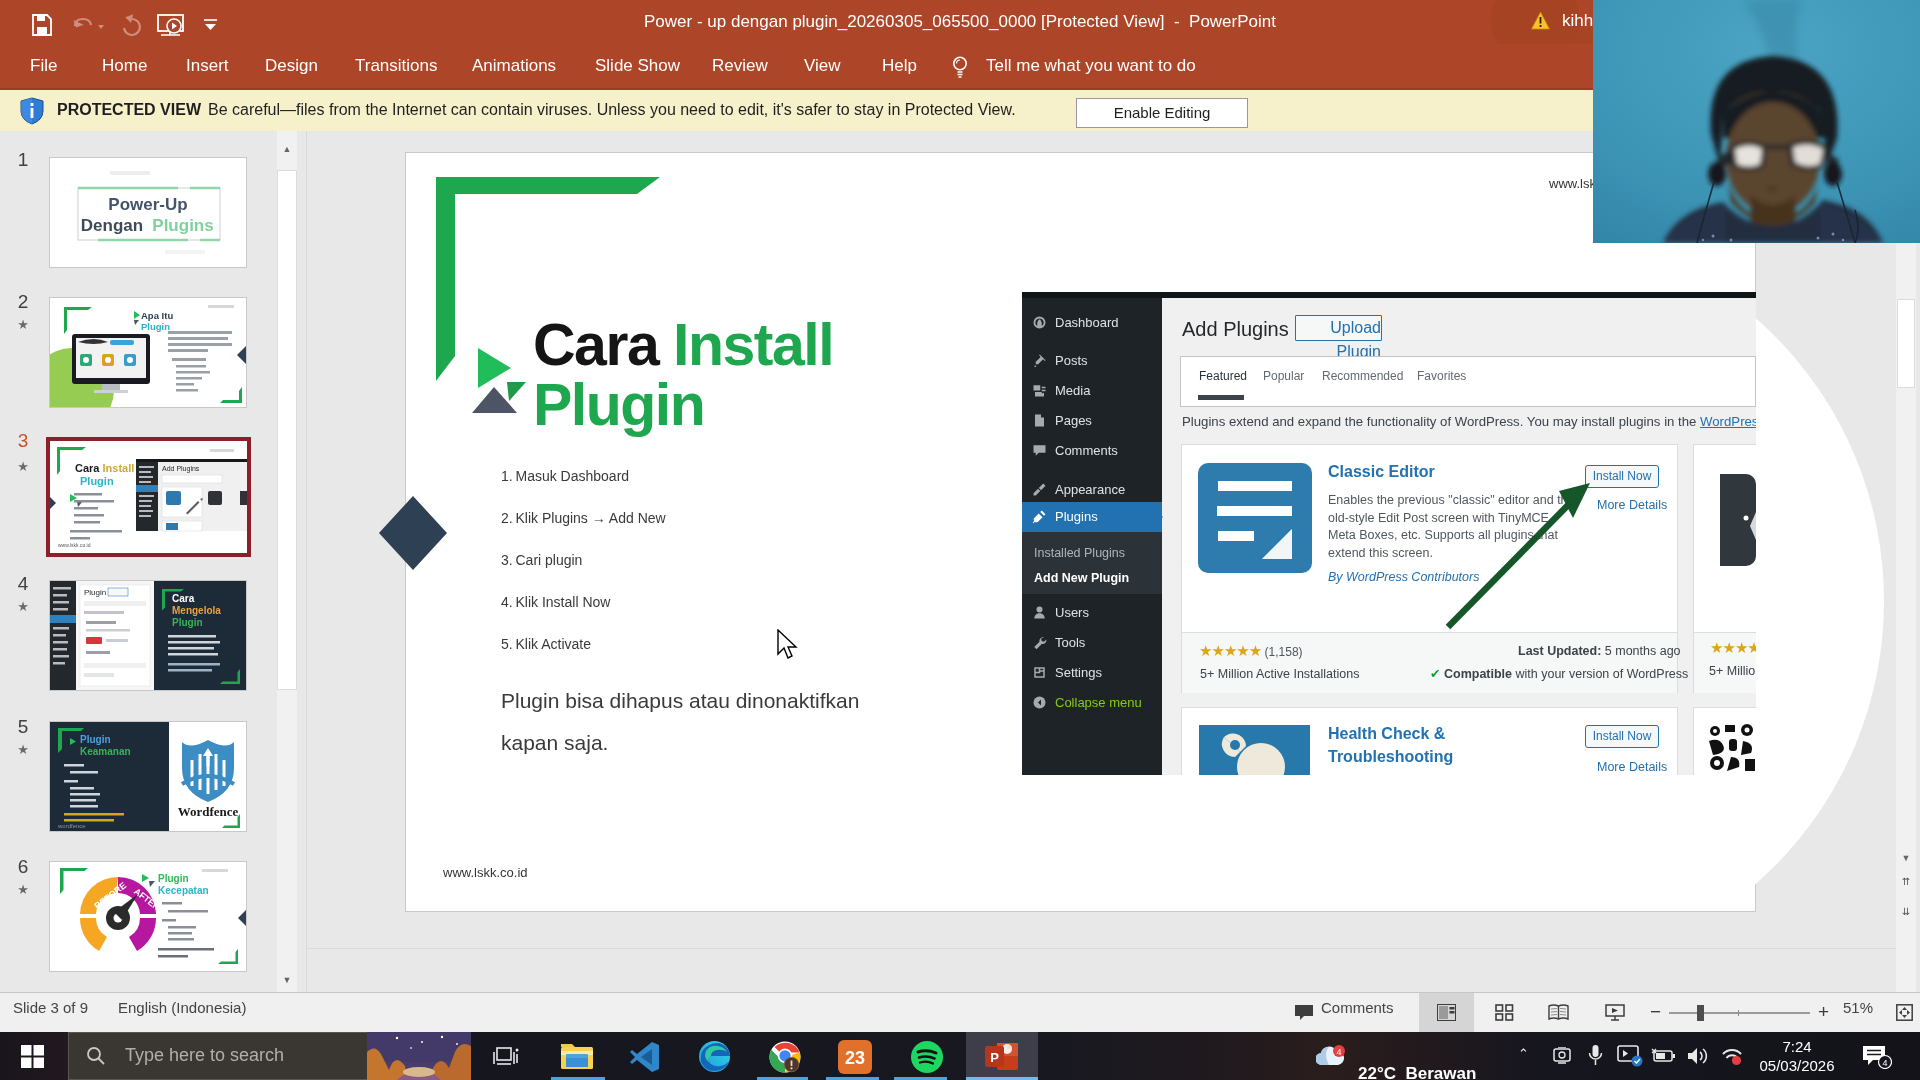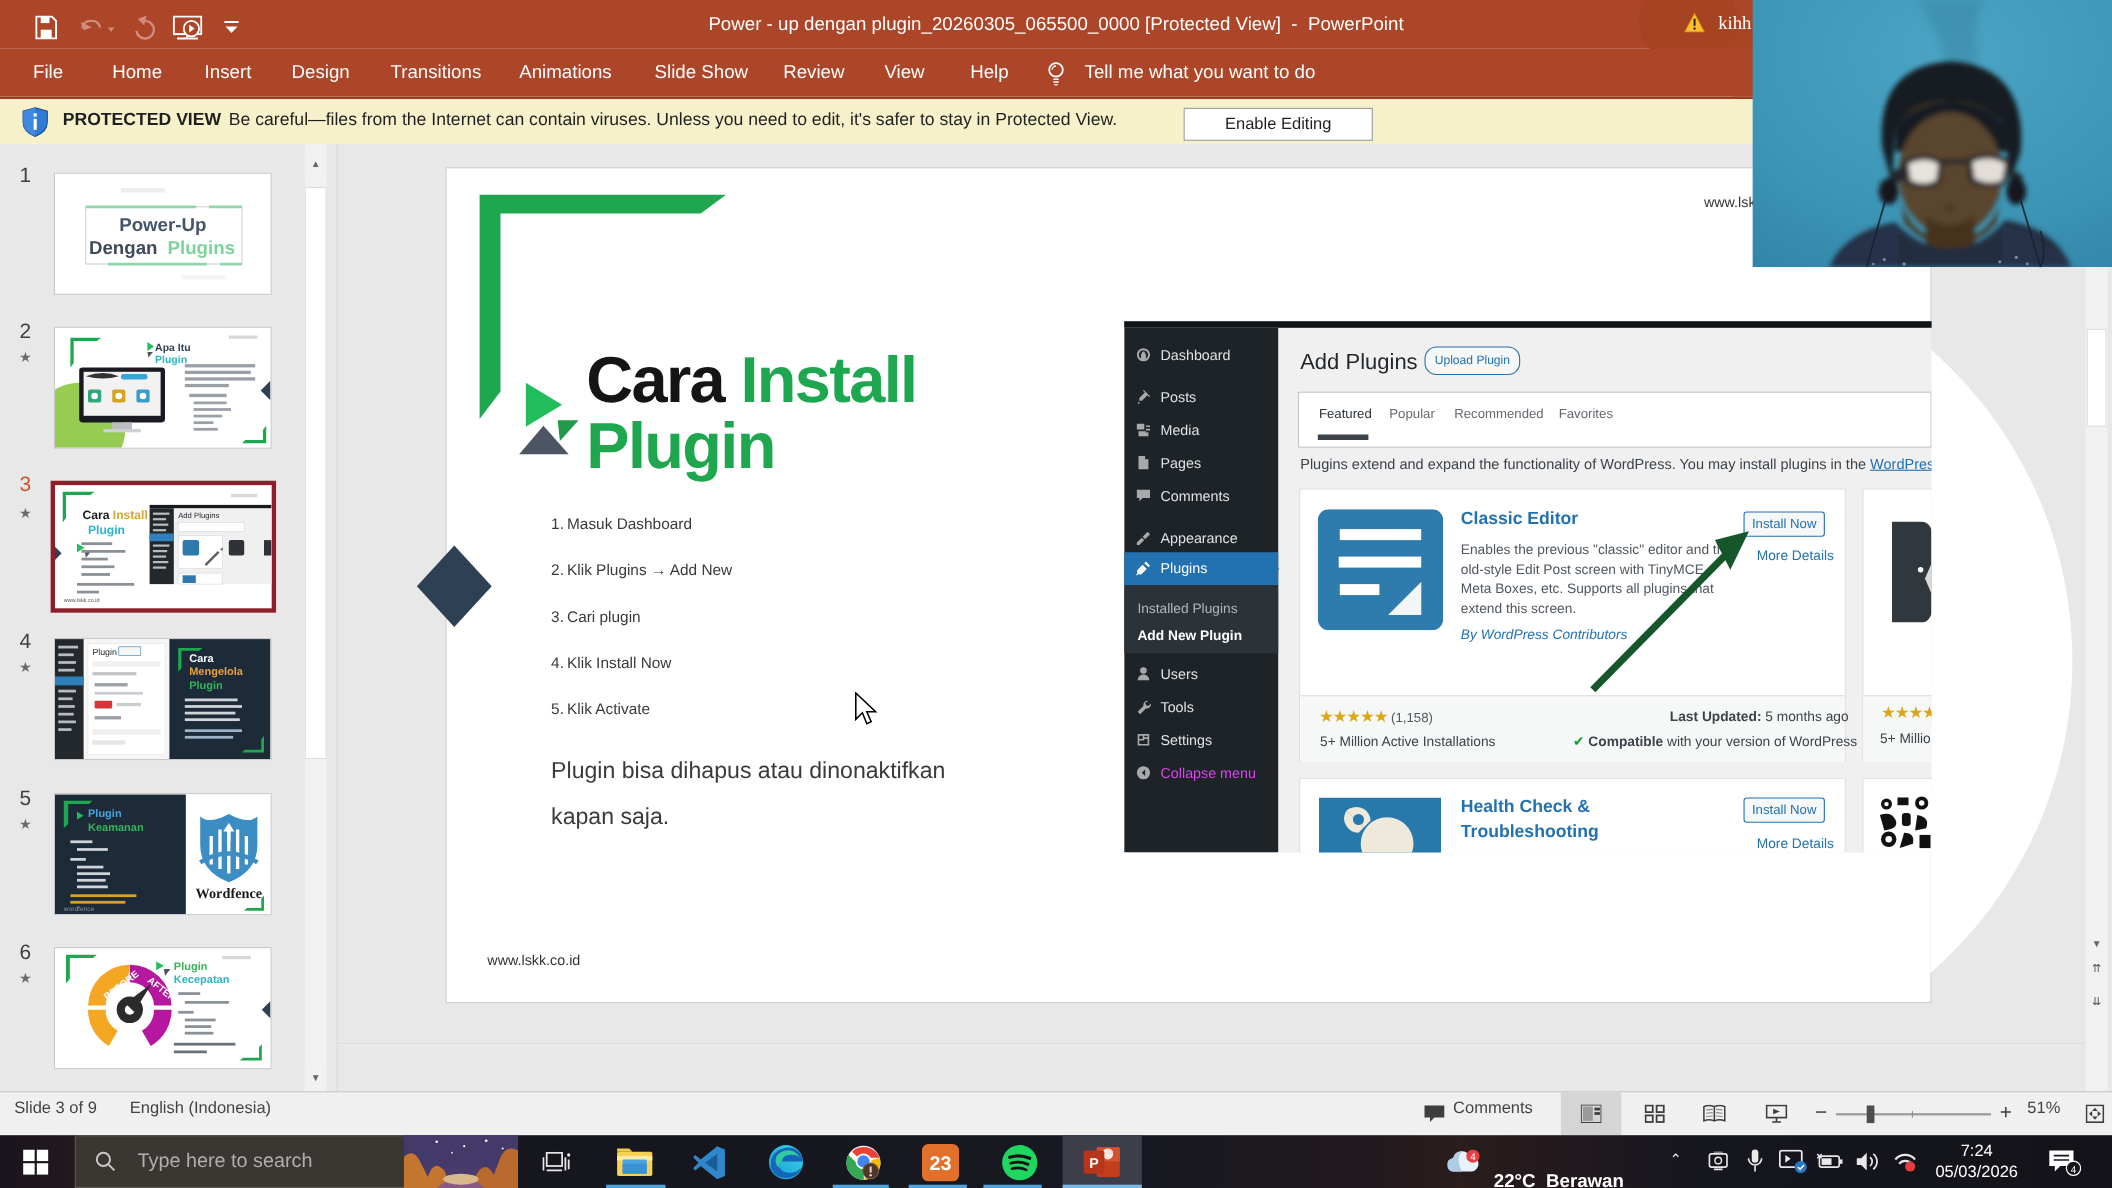--- a/index.html
+++ b/index.html
@@ -81,21 +81,21 @@
       </svg>
     <svg class="abs" style="left:203px;top:19px;" width="15" height="13" viewBox="0 0 15 13">
         <path d="M1 1 h13" stroke="#fff" stroke-width="1.6"></path>
         <path d="M2 5 l5.5 6 l5.5-6 z" fill="#fff"></path>
       </svg>
     <svg class="abs" style="left:1531px;top:11px;" width="19" height="19" viewBox="0 0 19 19">
         <path d="M9.5 1 L18.5 18 H0.5 Z" fill="#fdbf2d" stroke="#c98a00" stroke-width="0.8"></path>
         <rect x="8.6" y="6" width="1.8" height="6.5" fill="#222"></rect>
         <rect x="8.6" y="14" width="1.8" height="2" fill="#222"></rect>
       </svg>
-    <div class="abs" style="left:1562px;top:11px;font-size:17px;color:#fff;font-family:Liberation Serif, serif;">kihh</div>
+    <div class="abs" style="left:1562px;top:11px;font-size:17px;color:#fff;">kihh</div>
   </div>
   <div class="abs" id="menubar">
     <div class="abs menuitem" style="left:30px;text-align:right;">File</div>
     <div class="abs menuitem" style="left:102px;">Home</div>
     <div class="abs menuitem" style="left:186px;">Insert</div>
     <div class="abs menuitem" style="left:265px;">Design</div>
     <div class="abs menuitem" style="left:355px;">Transitions</div>
     <div class="abs menuitem" style="left:472px;">Animations</div>
     <div class="abs menuitem" style="left:595px;">Slide Show</div>
     <div class="abs menuitem" style="left:712px;">Review</div>
@@ -417,25 +417,25 @@
           </svg>
         <div class="wpitem" style="top:337px;">Tools</div>
         <svg class="wpico" style="top:367px;" viewBox="0 0 20 20">
             <path d="M3 3h14v14H3zm2 2v4h4V5zm6 0v2h4V5zm0 4v2h4V9zM5 11v4h10v-4z"></path>
           </svg>
         <div class="wpitem" style="top:367px;">Settings</div>
         <svg class="wpico" style="top:397px;" viewBox="0 0 20 20">
             <circle cx="10" cy="10" r="8"></circle>
             <path d="M12 6l-4 4 4 4z" fill="#1d2327"></path>
           </svg>
-        <div class="wpitem" style="top:397px;color:#d946ef;">Collapse menu</div>
+        <div class="wpitem" style="top:397px;color:#84cc16;">Collapse menu</div>
       </div>
 
       <div style="position:absolute;left:160px;top:20px;font-size:20px;color:#23282d;">Add Plugins</div>
-      <div style="position:absolute;left:273px;top:17px;width:87px;height:26px;border:1px solid #2271b1;border-radius:11px;background:#f6f7f7;box-sizing:border-box;color:#2271b1;font-size:11px;text-align:center;line-height:24px;">Upload Plugin</div>
+      <div style="position:absolute;left:273px;top:17px;width:87px;height:26px;border:1px solid #2271b1;border-radius:1px;background:#f6f7f7;box-sizing:border-box;color:#2271b1;font-size:16px;text-align:right;line-height:24px;">Upload Plugin</div>
       <div style="position:absolute;left:158px;top:58px;width:576px;height:51px;background:#fff;border:1px solid #c3c4c7;box-sizing:border-box;"></div>
       <div style="position:absolute;left:177px;top:71px;font-size:12px;color:#2c3338;">Featured</div>
       <div style="position:absolute;left:176px;top:97px;width:46px;height:5px;background:#3c434a;"></div>
       <div style="position:absolute;left:241px;top:71px;font-size:12px;color:#646970;">Popular</div>
       <div style="position:absolute;left:300px;top:71px;font-size:12px;color:#646970;">Recommended</div>
       <div style="position:absolute;left:395px;top:71px;font-size:12px;color:#646970;">Favorites</div>
       <div style="position:absolute;left:160px;top:116px;font-size:13.2px;color:#3c434a;white-space:nowrap;">Plugins extend and expand the functionality of WordPress. You may install plugins in the <span style="color:#2271b1;text-decoration:underline;">WordPress Plugin Directory</span></div>
 
       <div class="wpcard" style="left:159px;top:146px;width:497px;height:249px;">
         <div style="position:absolute;left:0;top:187px;width:495px;height:60px;background:#f6f7f7;border-top:1px solid #dcdcde;"></div>

